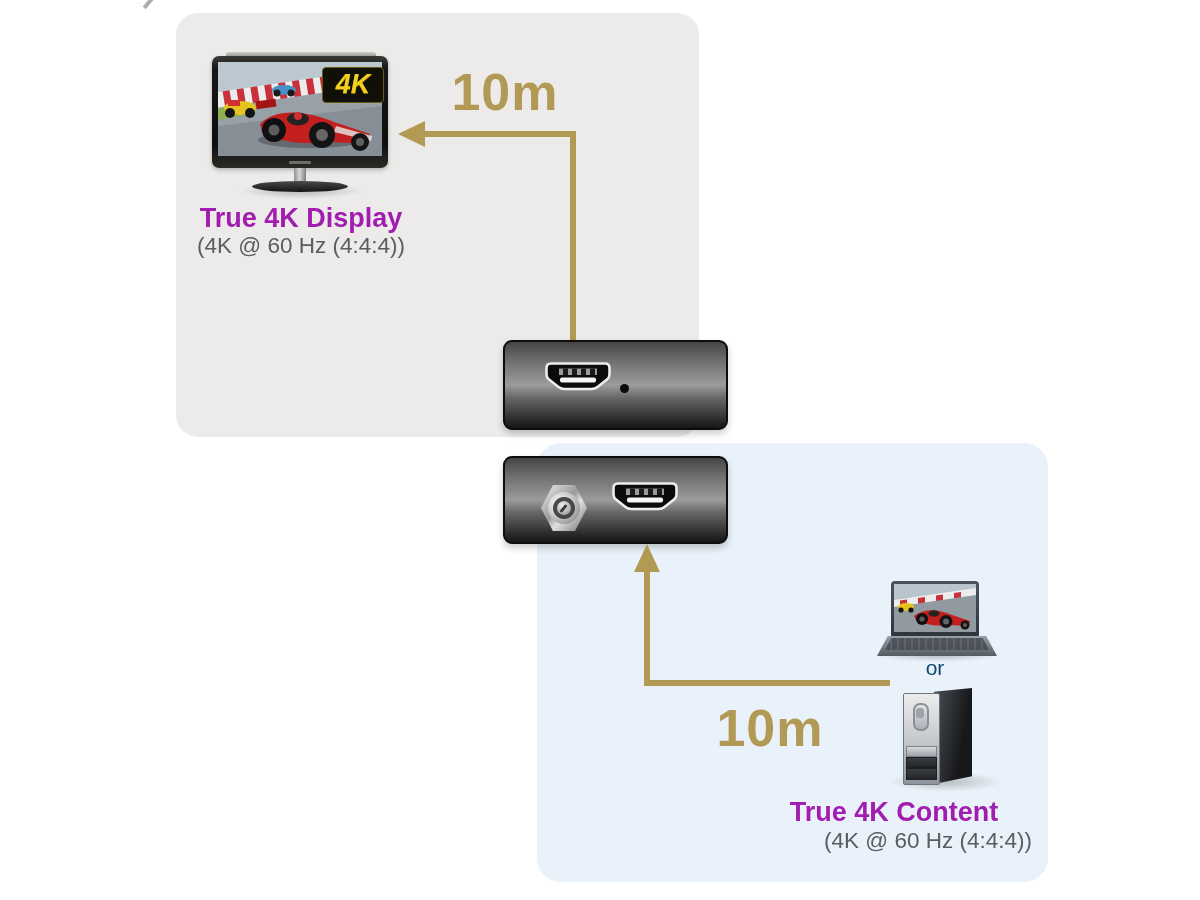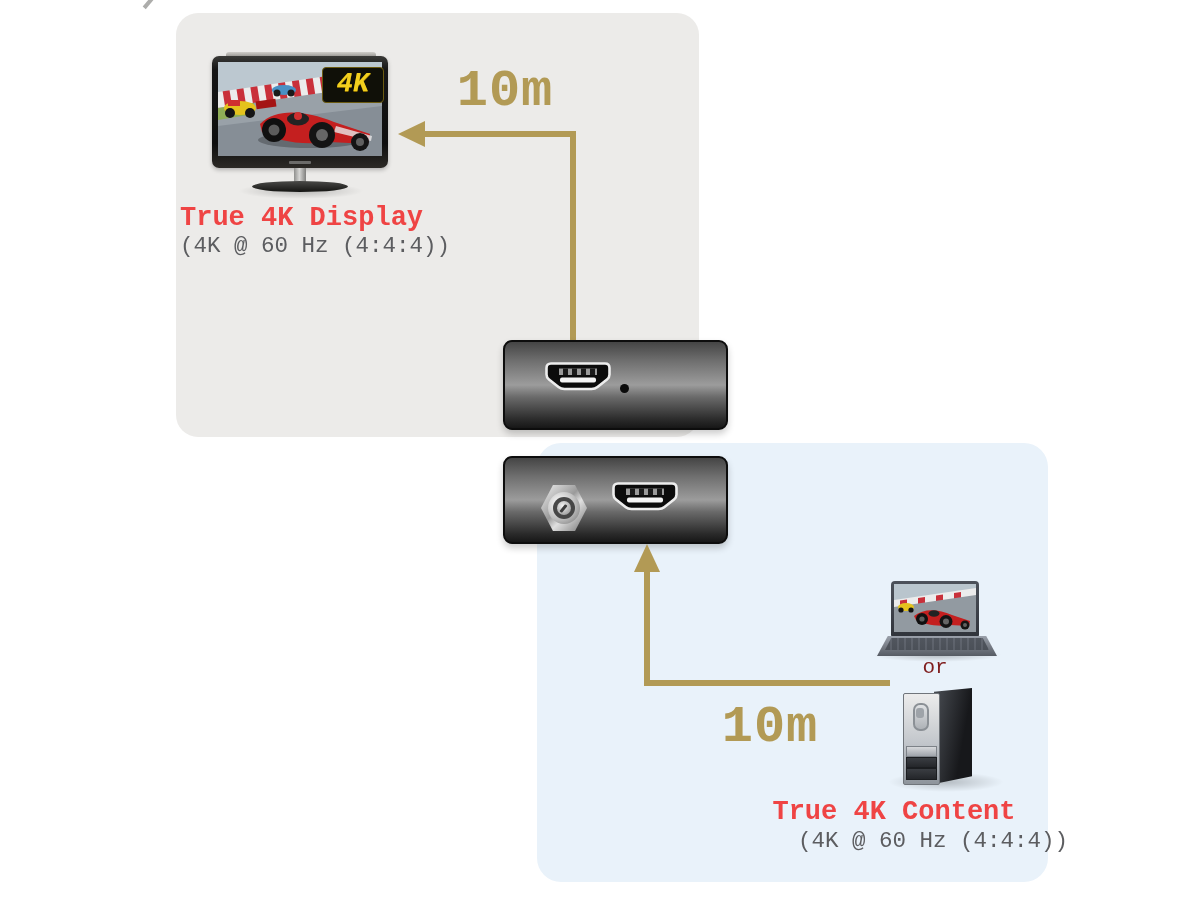--- a/index.html
+++ b/index.html
@@ -1,37 +1,37 @@
 <!DOCTYPE html>
 <html><head>
 <meta charset="utf-8">
 <style>
   html,body{margin:0;padding:0;}
   body{
     width:1200px;height:900px;background:#ffffff;overflow:hidden;
     font-family:"Liberation Sans", sans-serif;position:relative;
   }
   .abs{position:absolute;}
-  .canvas{position:absolute;left:0;top:0;width:976px;height:900px;font-family:Liberation Mono, monospace;}
+  .canvas{position:absolute;left:0;top:0;width:976px;height:900px;}
 
   
   .panel-gray{background:#ecebe9;border-radius:22px;}
   .panel-blue{background:#e9f2fa;border-radius:24px;}
 
   
   .gold-line{background:#b29a55;}
   .arrowhead-left{width:0;height:0;border-top:13px solid transparent;border-bottom:13px solid transparent;border-right:27px solid #b29a55;}
   .arrowhead-up{width:0;height:0;border-left:13px solid transparent;border-right:13px solid transparent;border-bottom:28px solid #b29a55;}
   .distance-label{color:#b29a55;font-size:52px;font-weight:bold;text-align:center;letter-spacing:1px;}
 
   
-  .panel-title{font-size:27px;font-weight:bold;color:#ef4444;text-align:center;white-space:nowrap;}
+  .panel-title{font-size:27px;font-weight:bold;color:#a21caf;text-align:center;white-space:nowrap;}
   .panel-sub{font-size:22.5px;color:#5c5d60;text-align:center;white-space:nowrap;}
   .device-label{font-size:33px;color:#54565a;white-space:nowrap;}
-  .or-label{font-size:21px;color:#7f1d1d;text-align:center;}
+  .or-label{font-size:21px;color:#0c4a6e;text-align:center;}
 
   
   .monitor-bezel{background:linear-gradient(180deg,#3a3a38 0%,#161616 12%,#0e0e0e 78%,#2c2a26 100%);border-radius:7px;box-shadow:0 2px 4px rgba(0,0,0,.25);}
   .monitor-topcap{background:linear-gradient(180deg,#cfcdc9,#8f8d89);border-radius:3px 3px 0 0;}
   .monitor-chin-mark{background:#6b6b69;border-radius:1px;}
   .monitor-neck{background:linear-gradient(90deg,#8f8f8d,#d6d6d4 45%,#7e7e7c);}
   .monitor-base{background:linear-gradient(180deg,#4a4a48,#141412);border-radius:50%;}
   .soft-shadow{background:radial-gradient(ellipse at center, rgba(0,0,0,.22) 0%, rgba(0,0,0,0) 70%);}
 
   

